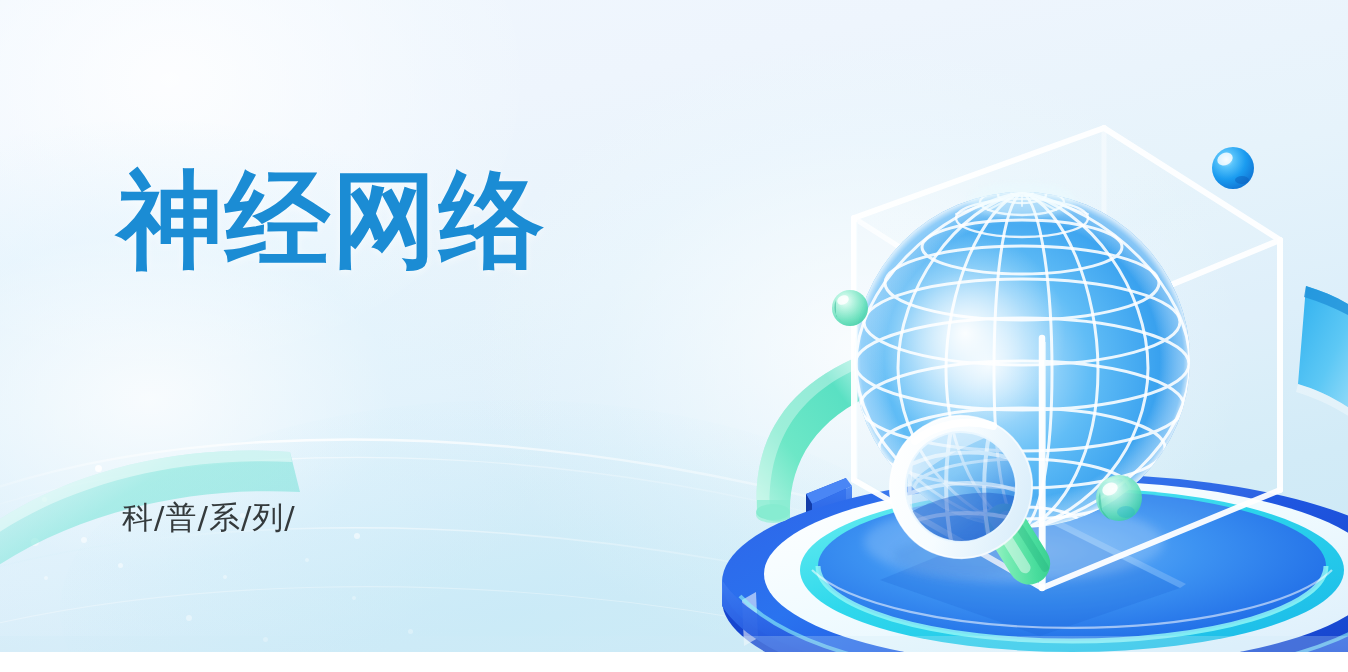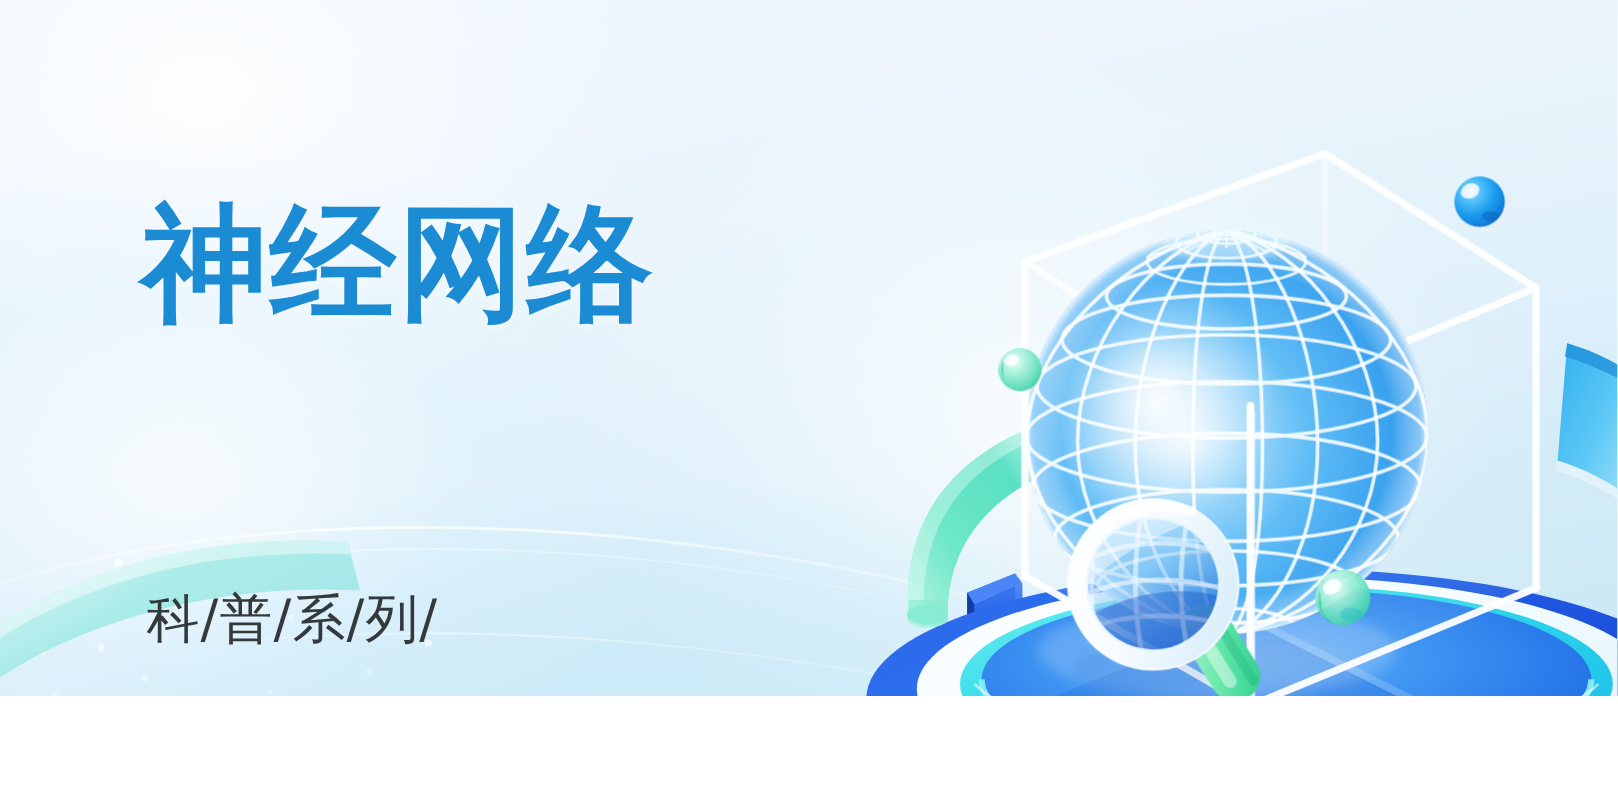--- a/index.html
+++ b/index.html
@@ -4,21 +4,21 @@
 <title>神经网络与深度学习 · 科普系列</title>
 <style>
   html, body {
     margin: 0;
     padding: 0;
     background: #ffffff;
   }
   #banner {
     position: relative;
     width: 1348px;
-    height: 580px;
+    height: 652px;
     overflow: hidden;
     font-family: "Liberation Sans", "DejaVu Sans", sans-serif;
     background: linear-gradient(168deg,
         #f1f7fe 0%,
         #eef5fd 22%,
         #e6f3fb 44%,
         #ddeffa 62%,
         #d2ebf7 78%,
         #cde9f6 92%,
         #cfeaf6 100%);
@@ -91,21 +91,21 @@
     white-space: nowrap;
     text-shadow: 0 2px 10px rgba(255,255,255,0.55);
   }
   .subtitle {
     position: absolute;
     left: 122px;
     top: 489px;
     z-index: 30;
     font-family: "DejaVu Sans", "Liberation Sans", sans-serif;
     font-weight: 400;
-    font-size: 44px;
+    font-size: 31px;
     line-height: 56px;
     letter-spacing: 1px;
     color: #343a3c;
     white-space: nowrap;
   }
 
   
   #scene {
     position: absolute;
     left: 0; top: 0;

